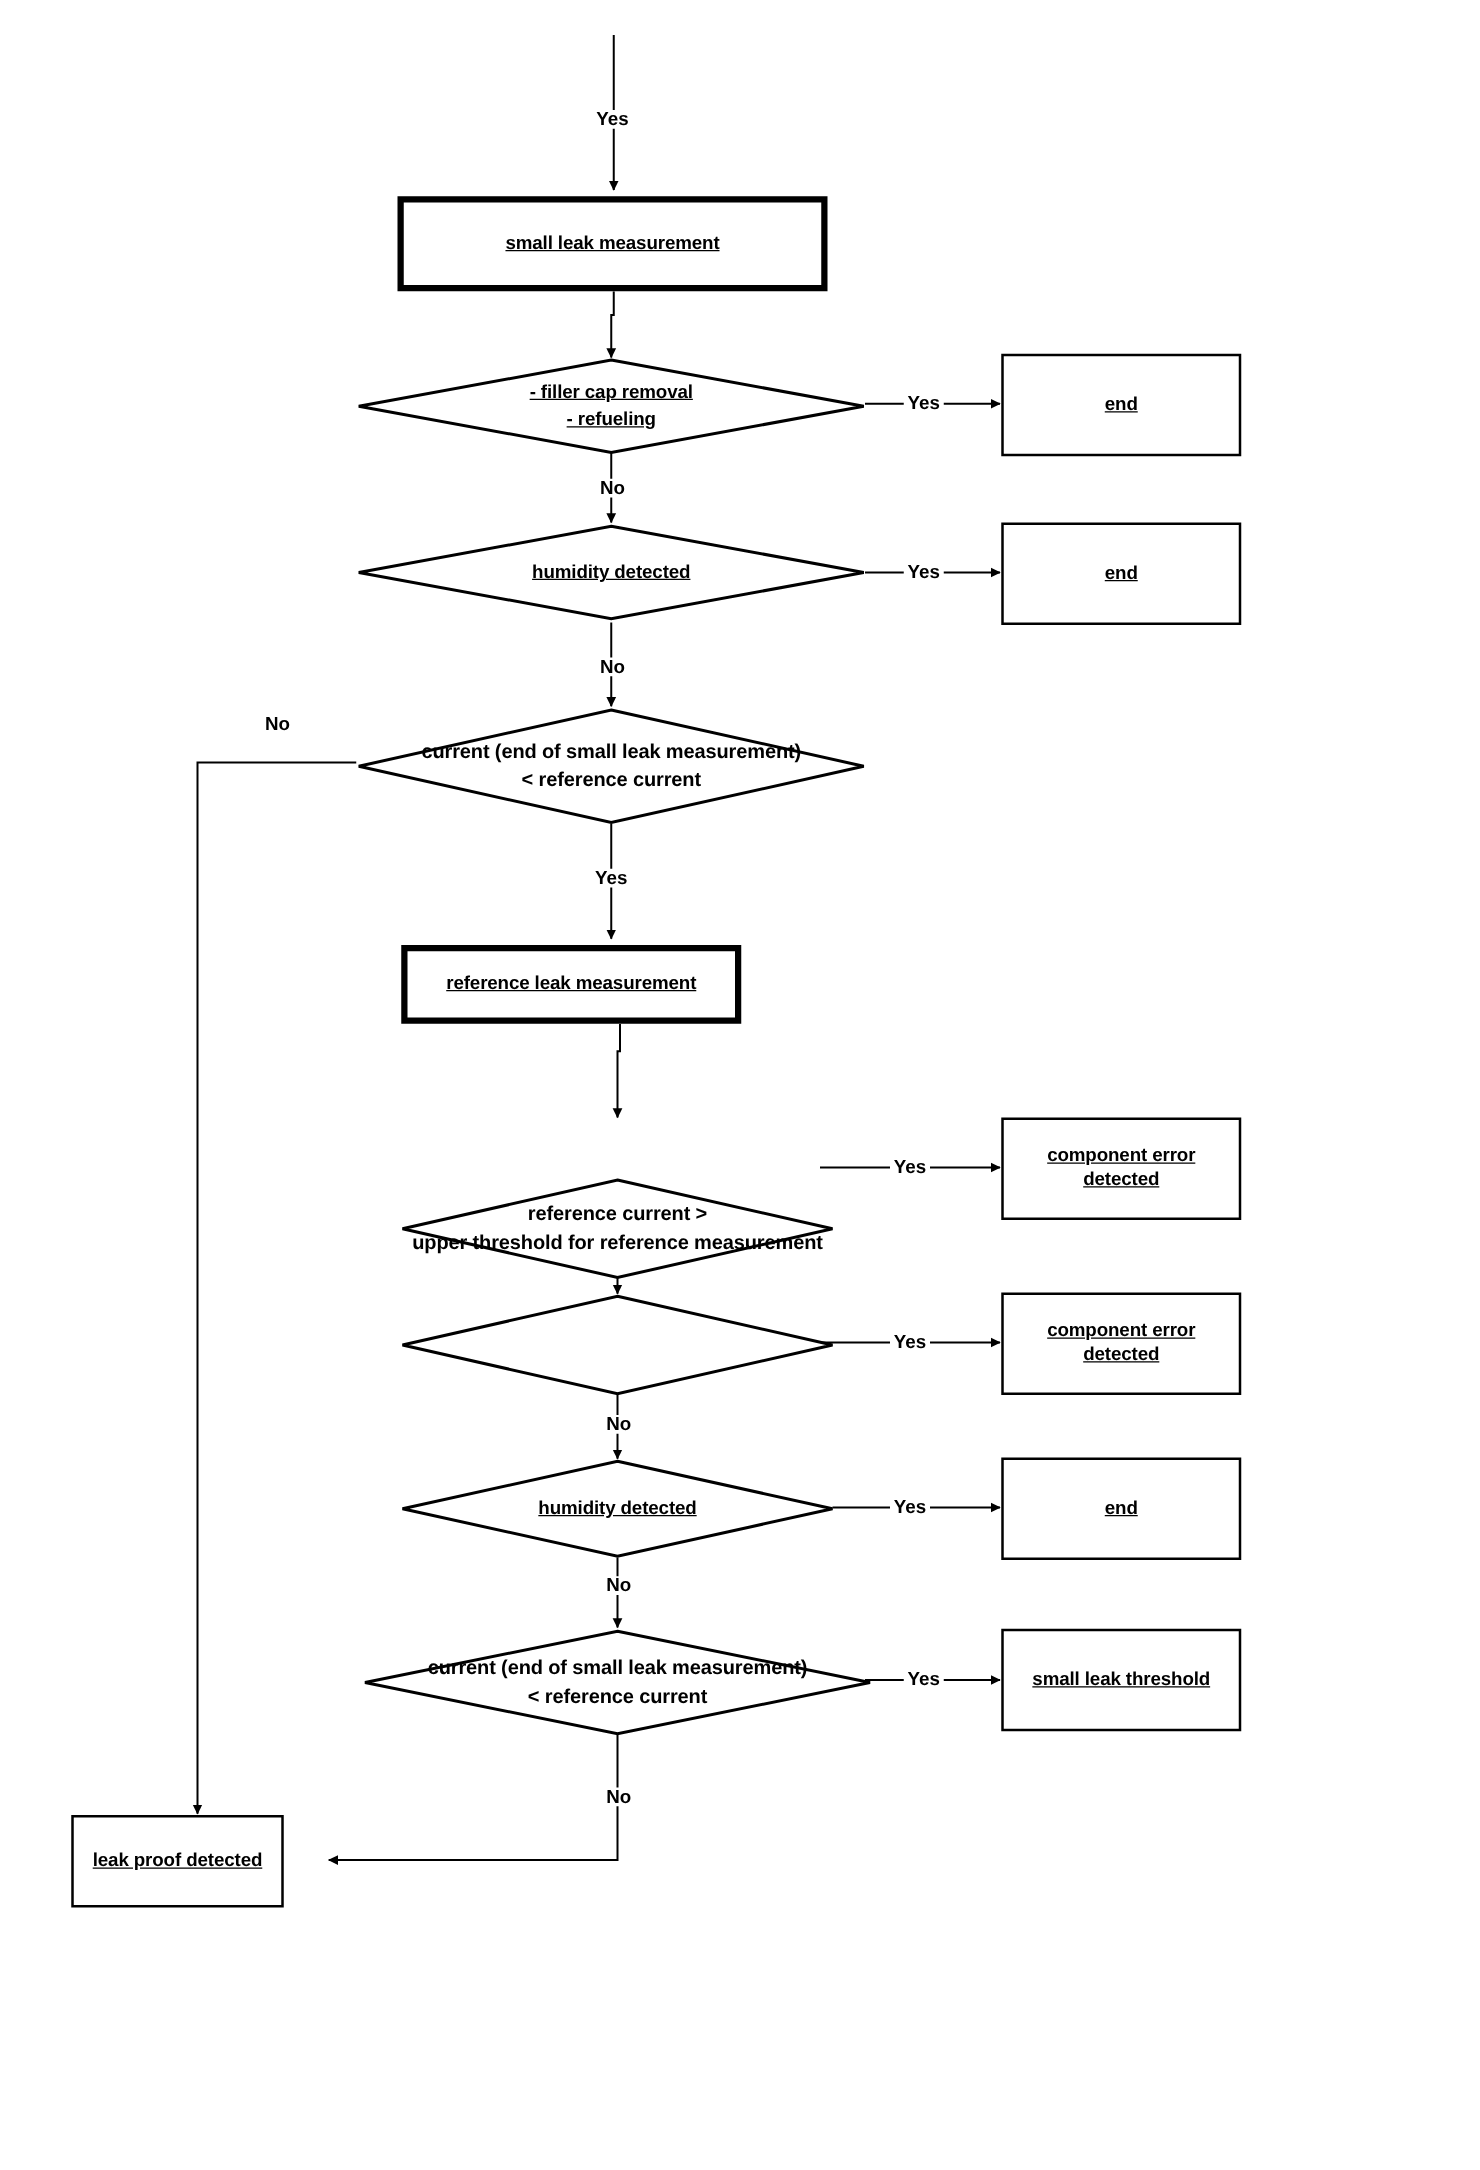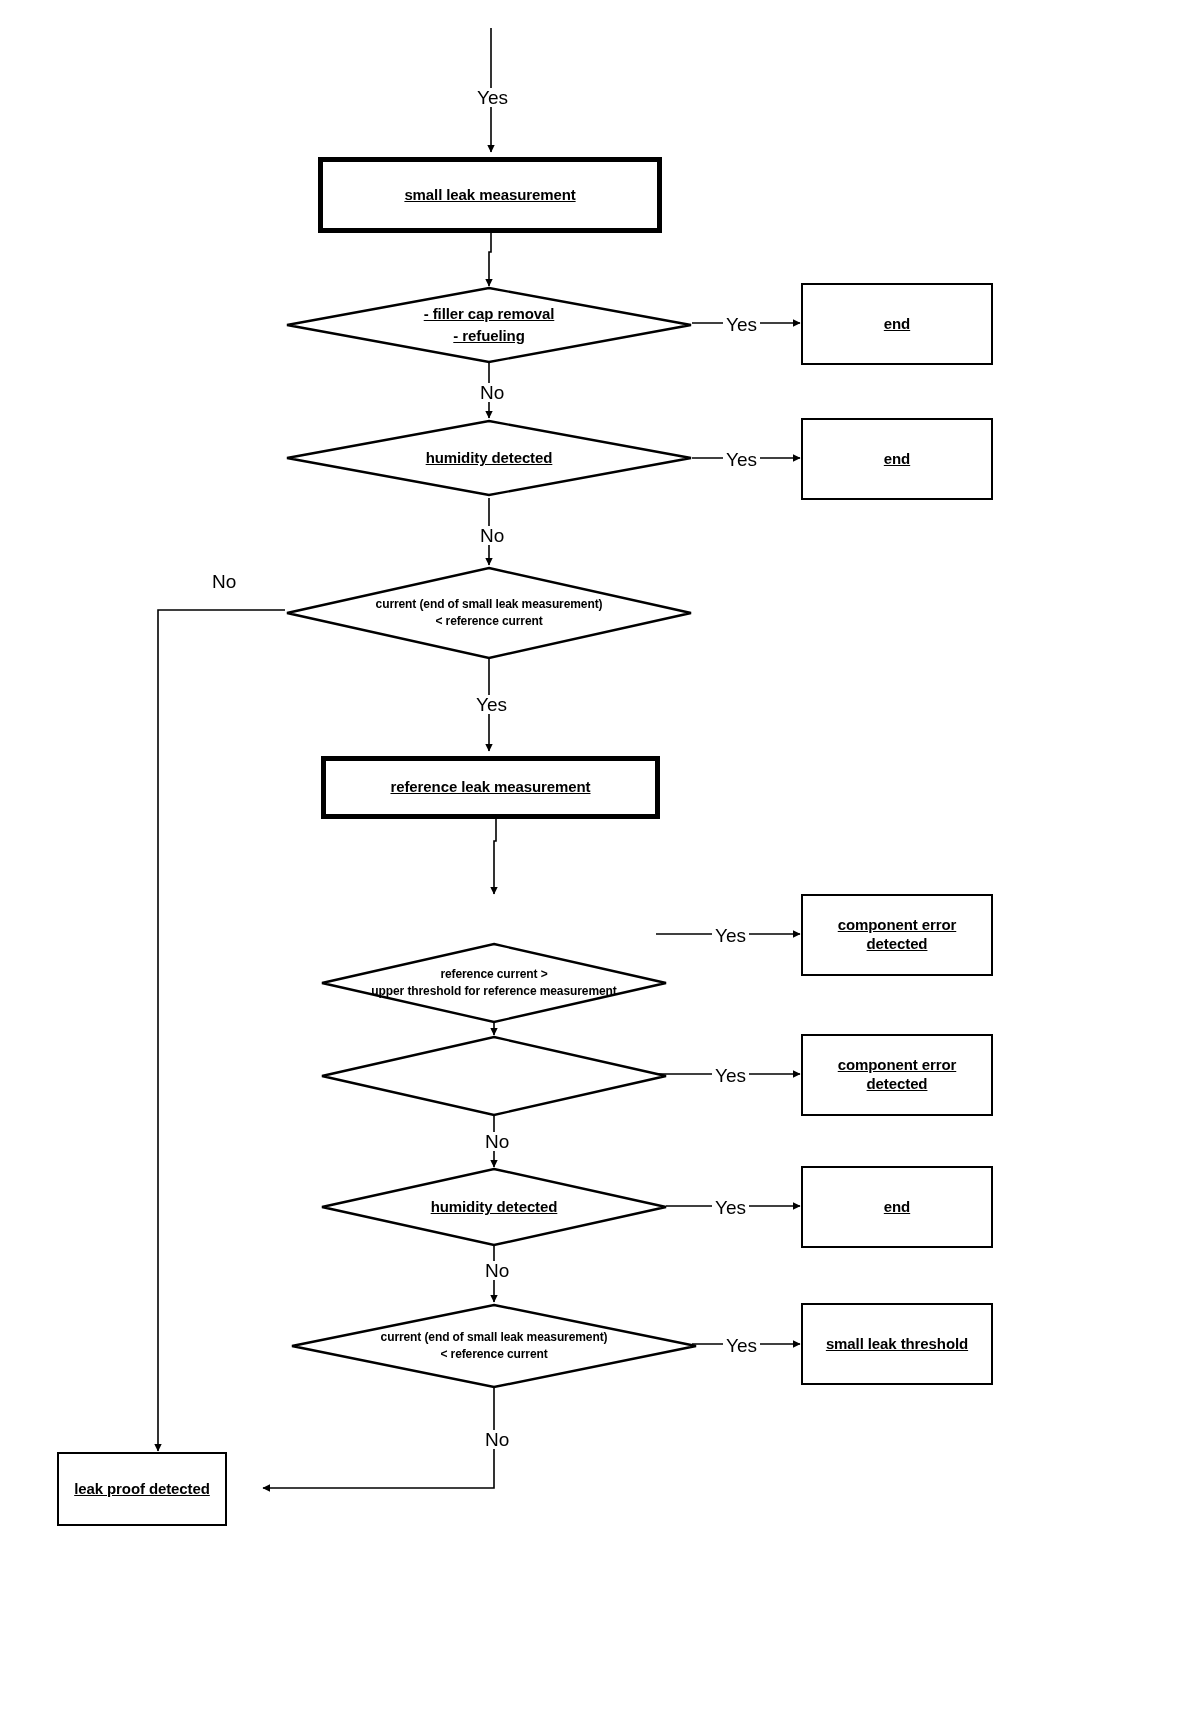--- a/index.html
+++ b/index.html
@@ -69,30 +69,30 @@
     font-weight: bold;
     line-height: 1.45;
     white-space: pre-line;
     letter-spacing: -0.1px;
   }
 
   
   .elabel {
     position: absolute;
     color: #000000;
-    font-weight: normal;
-    font-size: 19px;
+    font-weight: bold;
+    font-size: 15px;
     background: #ffffff;
     padding: 0 3px;
     white-space: nowrap;
     line-height: 1;
   }
 
   .fs15 { font-size: 15px; text-decoration: underline; }
-  .fs12 { font-size: 12px; }
+  .fs12 { font-size: 16px; }
 </style>
 </head>
 <body>
 
 <div id="canvas">
 
   <svg id="edges" viewBox="0 0 1184 1736" width="1184" height="1736">
     <defs>
       <marker id="ah" markerWidth="9" markerHeight="9" refX="7.4" refY="4.5" orient="auto" markerUnits="userSpaceOnUse">
         <path d="M0,0.6 L8,4.5 L0,8.4 Z" fill="#000000"></path>
@@ -191,21 +191,21 @@
   </div>
 
   <div class="node dec" style="left:285px; top:567px; width:408px; height:92px;">
     <svg width="408" height="92" viewBox="0 0 408 92" aria-hidden="true">
       <polygon points="204,1 406,46 204,91 2,46" fill="#ffffff" stroke="#000000" stroke-width="2.4"></polygon>
     </svg>
     <span class="txt fs12">current (end of small leak measurement)
 &lt; reference current</span>
   </div>
 
-  <div class="node proc heavy" style="left:321px; top:756px; width:339px; height:63px;">
+  <div class="node proc heavy" style="left:321px; top:756px; width:272px; height:63px;">
     <span class="txt fs15">reference leak measurement</span>
   </div>
 
   <div class="node dec" style="left:320px; top:943px; width:348px; height:80px;">
     <svg width="348" height="80" viewBox="0 0 348 80" aria-hidden="true">
       <polygon points="174,1 346,40 174,79 2,40" fill="#ffffff" stroke="#000000" stroke-width="2.4"></polygon>
     </svg>
     <span class="txt fs12">reference current  &gt;
 upper threshold for reference measurement</span>
   </div>

